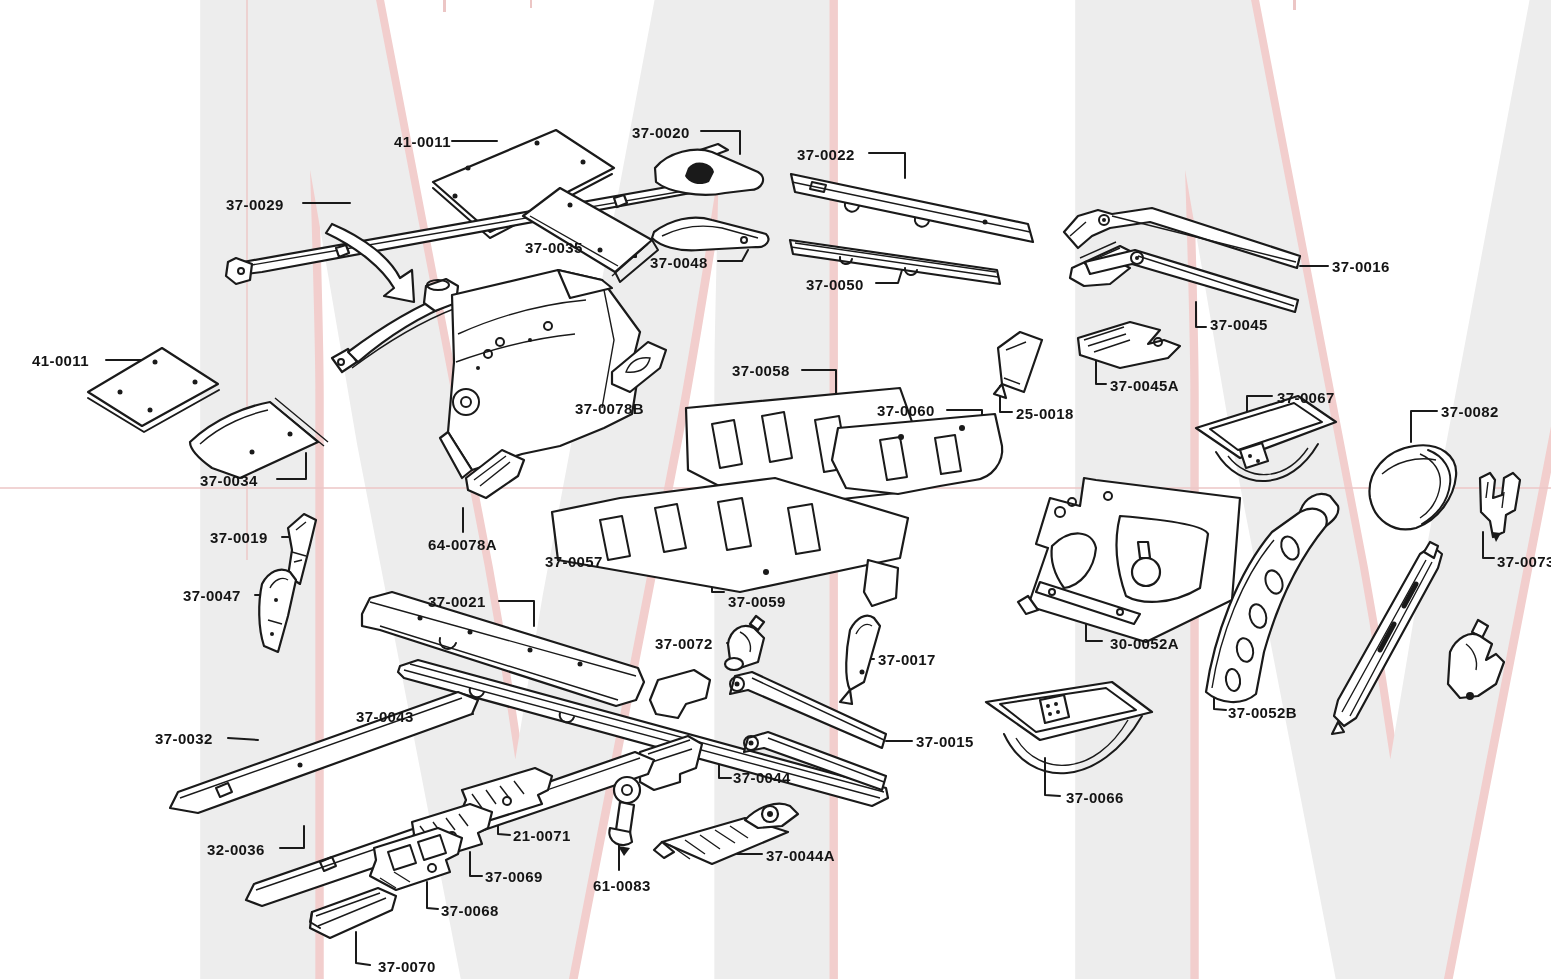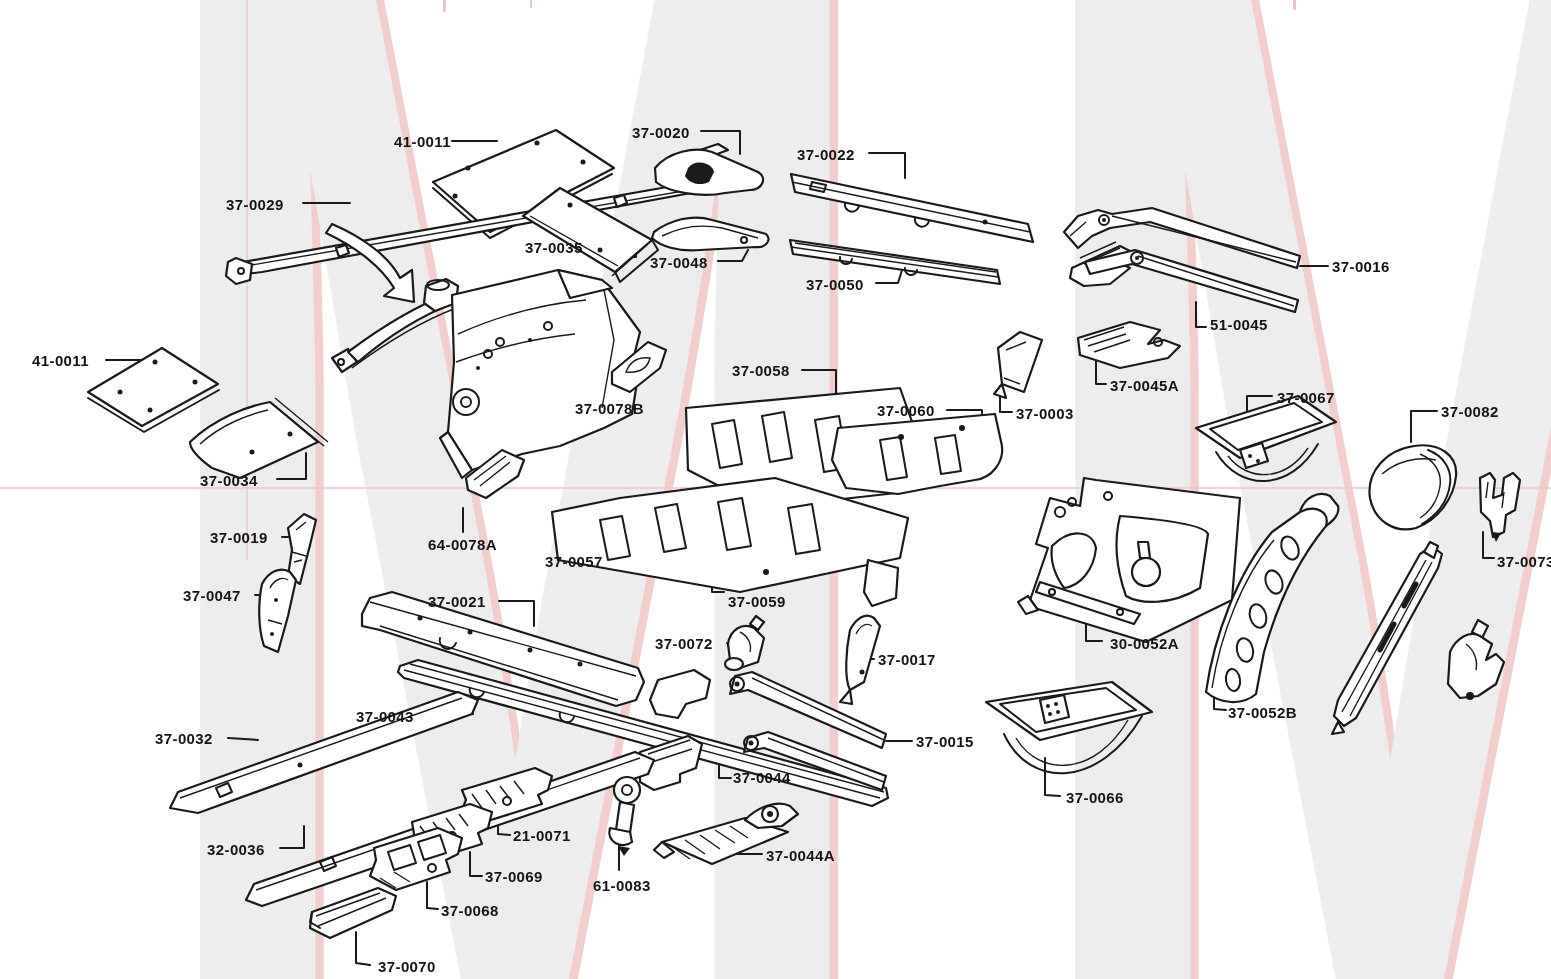--- a/index.html
+++ b/index.html
@@ -425,28 +425,28 @@
   </svg>
 
   <div class="lbl" style="left:394px;top:133px">41-0011</div>
   <div class="lbl" style="left:226px;top:196px">37-0029</div>
   <div class="lbl" style="left:525px;top:239px">37-0035</div>
   <div class="lbl" style="left:632px;top:124px">37-0020</div>
   <div class="lbl" style="left:797px;top:146px">37-0022</div>
   <div class="lbl" style="left:650px;top:254px">37-0048</div>
   <div class="lbl" style="left:806px;top:276px">37-0050</div>
   <div class="lbl" style="left:1332px;top:258px">37-0016</div>
-  <div class="lbl" style="left:1210px;top:316px">51-0045</div>
+  <div class="lbl" style="left:1210px;top:316px">37-0045</div>
   <div class="lbl" style="left:1110px;top:377px">37-0045A</div>
   <div class="lbl" style="left:32px;top:352px">41-0011</div>
   <div class="lbl" style="left:200px;top:472px">37-0034</div>
   <div class="lbl" style="left:575px;top:400px">37-0078B</div>
   <div class="lbl" style="left:732px;top:362px">37-0058</div>
   <div class="lbl" style="left:877px;top:402px">37-0060</div>
-  <div class="lbl" style="left:1016px;top:405px">37-0003</div>
+  <div class="lbl" style="left:1016px;top:405px">25-0018</div>
   <div class="lbl" style="left:1277px;top:389px">37-0067</div>
   <div class="lbl" style="left:1441px;top:403px">37-0082</div>
   <div class="lbl" style="left:210px;top:529px">37-0019</div>
   <div class="lbl" style="left:183px;top:587px">37-0047</div>
   <div class="lbl" style="left:428px;top:536px">64-0078A</div>
   <div class="lbl" style="left:545px;top:553px">37-0057</div>
   <div class="lbl" style="left:728px;top:593px">37-0059</div>
   <div class="lbl" style="left:1497px;top:553px">37-0073</div>
   <div class="lbl" style="left:428px;top:593px">37-0021</div>
   <div class="lbl" style="left:655px;top:635px">37-0072</div>

